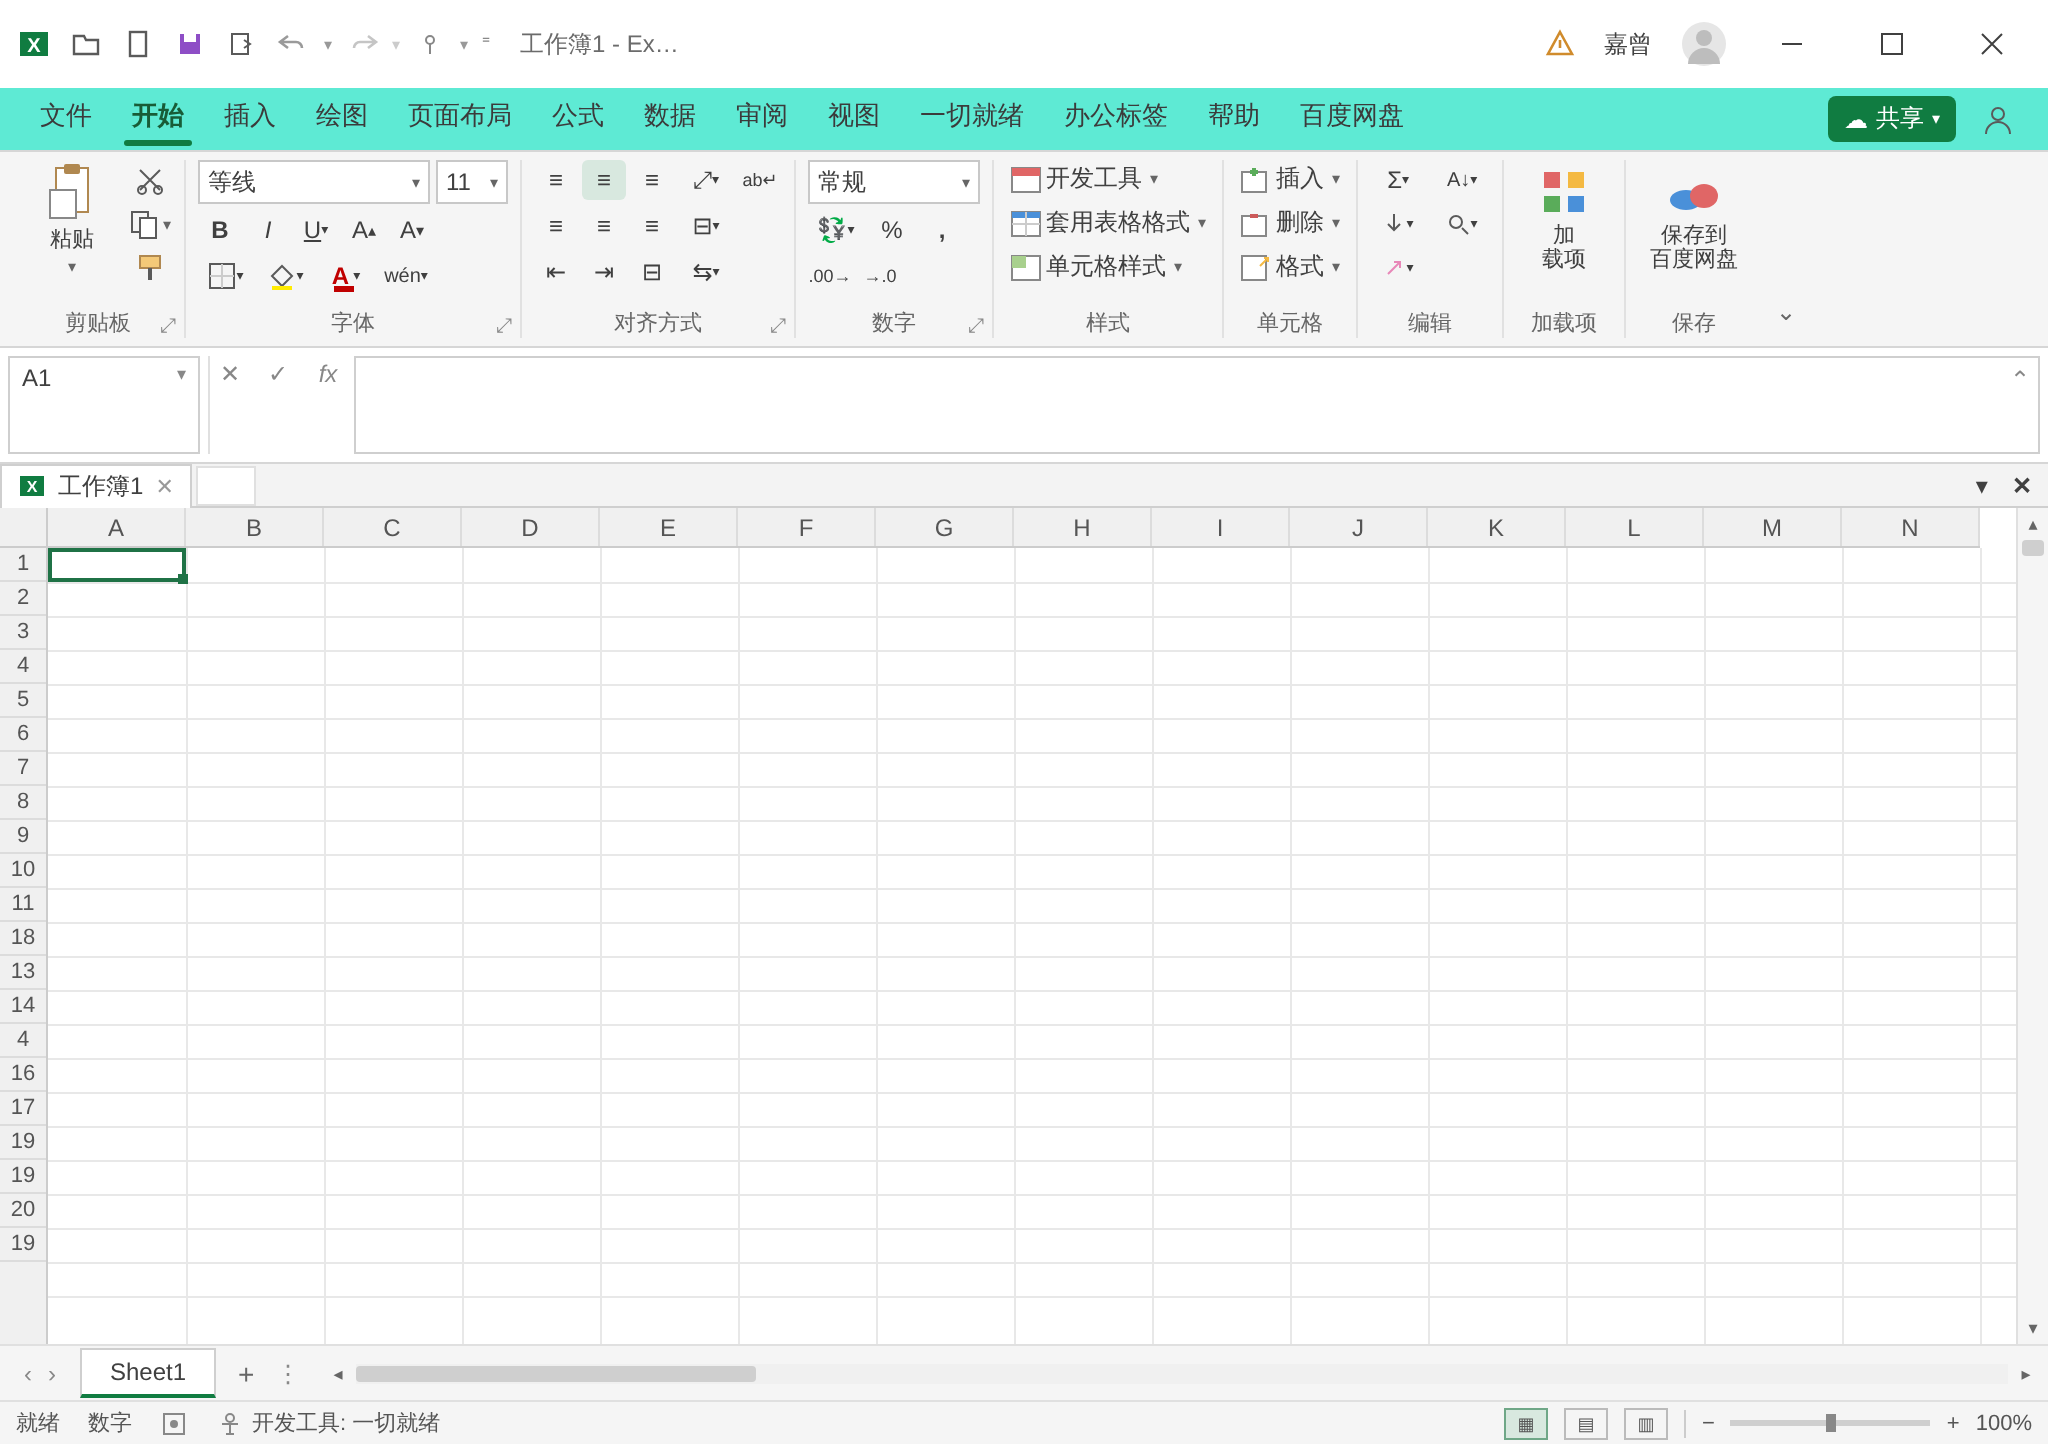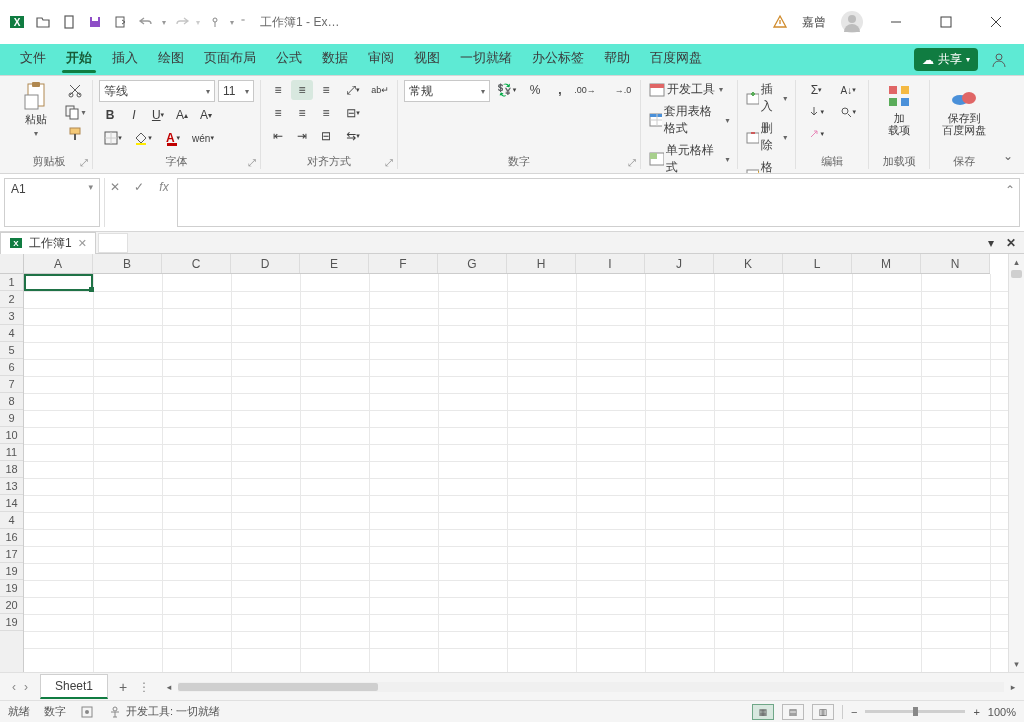--- a/index.html
+++ b/index.html
@@ -315,33 +315,33 @@
         <span class="rbtn">⇤</span>
         <span class="rbtn">⇥</span>
         <span class="rbtn">⊟</span>
         <span class="rbtn w">⇆<span style="font-size:7px">▾</span></span>
       </div>
     </div>
     <div class="group-label"><span>对齐方式</span><span class="dlg-launcher">⤢</span></div>
   </div>
 
   <div class="group">
-    <div class="group-body" style="flex-direction:row;gap:3px">
+    <div class="group-body" style="flex-direction:column;gap:3px">
       <div class="combo" style="width:86px">
           <span>常规</span>
           <span class="dd">▾</span>
         </div>
       <div style="display:flex;gap:3px">
         <span class="rbtn w">💱<span style="font-size:7px">▾</span></span>
         <span class="rbtn">%</span>
         <span class="rbtn">
             <b>,</b>
           </span>
       </div>
-      <div style="display:flex;gap:16px">
+      <div style="display:flex;gap:3px">
         <span class="rbtn" style="font-size:9px">.00→</span>
         <span class="rbtn" style="font-size:9px">→.0</span>
       </div>
     </div>
     <div class="group-label"><span>数字</span><span class="dlg-launcher">⤢</span></div>
   </div>
 
   <div class="group">
     <div class="group-body" style="flex-direction:column;gap:3px">
       <div class="small-row">

